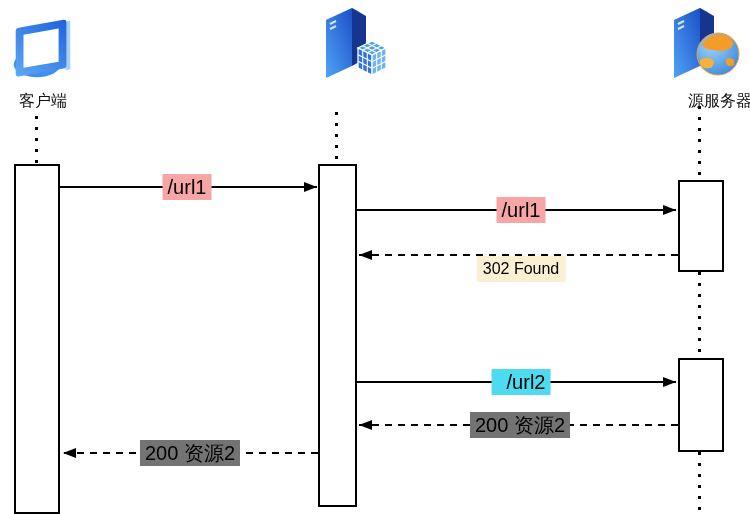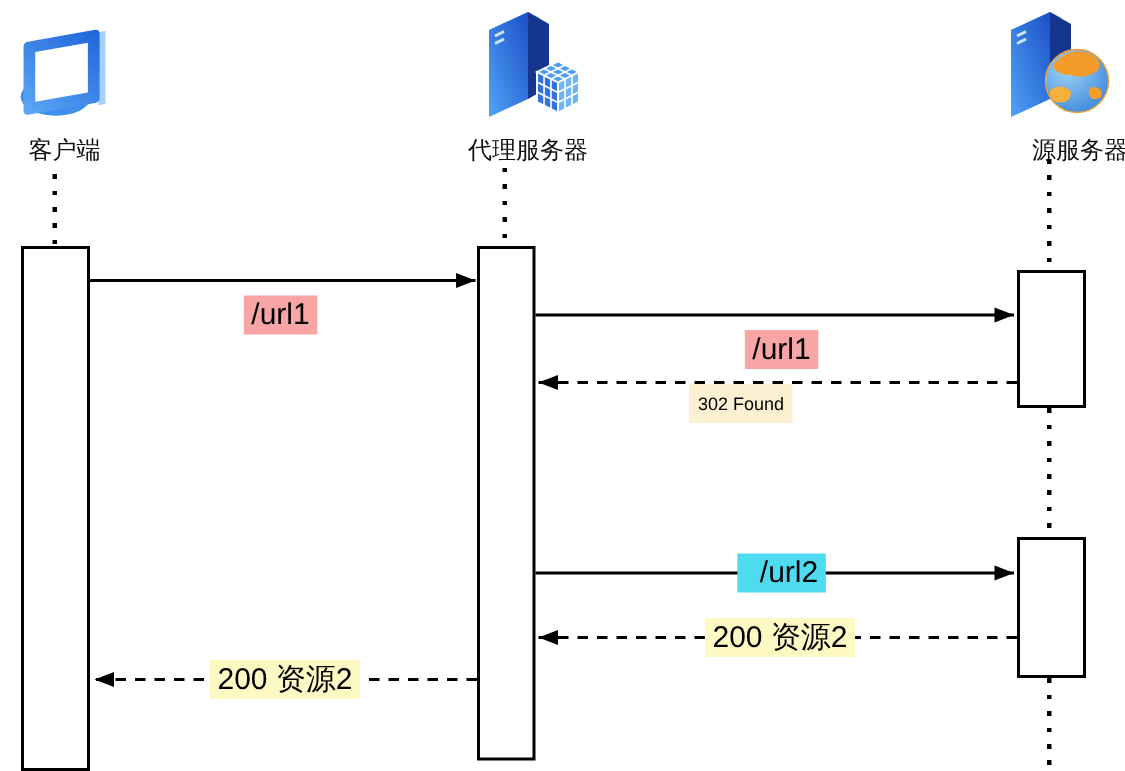--- a/index.html
+++ b/index.html
@@ -33,28 +33,28 @@
   .bar-client{left:14px;top:164px;width:46px;height:350px;}
   .bar-proxy{left:318px;top:164px;width:39px;height:343px;}
   .bar-origin1{left:678px;top:180px;width:46px;height:92px;}
   .bar-origin2{left:678px;top:358px;width:46px;height:94px;}
 
   .arrow-layer{position:absolute;left:0;top:0;z-index:3;pointer-events:none;}
 
   
   .msg{position:absolute;z-index:4;transform:translate(-50%,-50%);
        font-size:20px;line-height:26px;white-space:nowrap;color:#000;padding:0 5px;}
-  .hl-pink{background:#F7A5A5;margin-top:23px;}
+  .hl-pink{background:#F7A5A5;}
   .hl-cream{background:#FBF0D2;}
   .hl-cyan{background:#4FDBEF;}
-  .hl-green{background:#fef9c3;}
+  .hl-green{background:#737373;}
   .msg-1{left:187px;top:187px;}
   .msg-2{left:521px;top:210px;}
-  .msg-3{left:494px;top:269px;transform:translate(-50%,-50%);text-align:center;z-index:4;
-         position:absolute;font-size:12px;color:#000;}
+  .msg-3{left:521px;top:269px;transform:translate(-50%,-50%);text-align:center;z-index:4;
+         position:absolute;font-size:16px;color:#000;}
   .msg-3 span{display:inline-block;padding:0 6px;line-height:26px;margin:1px 0;white-space:nowrap;}
   .msg-3 .row{display:block;}
   .msg-4{left:521px;top:382px;padding-left:15px;}
   .msg-5{left:520px;top:425px;}
   .msg-6{left:190px;top:453px;}
 </style>
 </head>
 <body>
 
 <div class="stage">
@@ -123,21 +123,20 @@
     <line x1="22" y1="24" x2="28" y2="21" stroke="#CFE6FB" stroke-width="2"></line>
     <line x1="22" y1="29" x2="28" y2="26" stroke="#CFE6FB" stroke-width="2"></line>
 
     <circle cx="62" cy="54" r="21" fill="url(#gg)" stroke="#E8A13C" stroke-width="1"></circle>
     <path d="M46,44 Q54,32 68,35 Q80,39 76,47 Q68,53 58,50 Q48,50 46,44 Z" fill="#F49C2A"></path>
     <path d="M44,60 Q52,55 58,61 Q58,70 48,68 Q43,65 44,60 Z" fill="#F4B13C"></path>
     <path d="M72,58 Q80,58 78,65 Q72,68 70,63 Q69,59 72,58 Z" fill="#F49C2A"></path>
   </svg>
 
   <div class="actor-label client">客户端</div>
-  <div class="actor-label proxy">代理服务器</div>
   <div class="actor-label origin">源服务器</div>
 
   <div class="lifeline ll-client"></div>
   <div class="lifeline ll-proxy"></div>
   <div class="lifeline ll-origin-a"></div>
   <div class="lifeline ll-origin-b"></div>
   <div class="lifeline ll-origin-c"></div>
 
   <div class="bar bar-client"></div>
   <div class="bar bar-proxy"></div>

